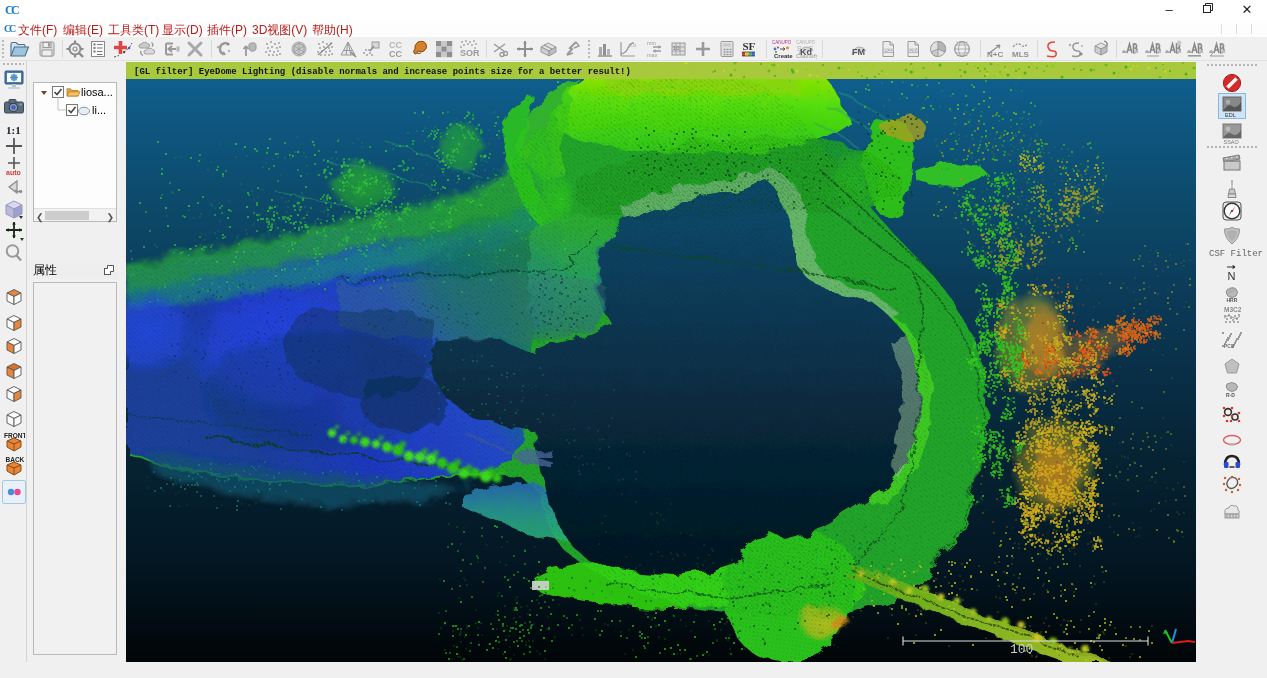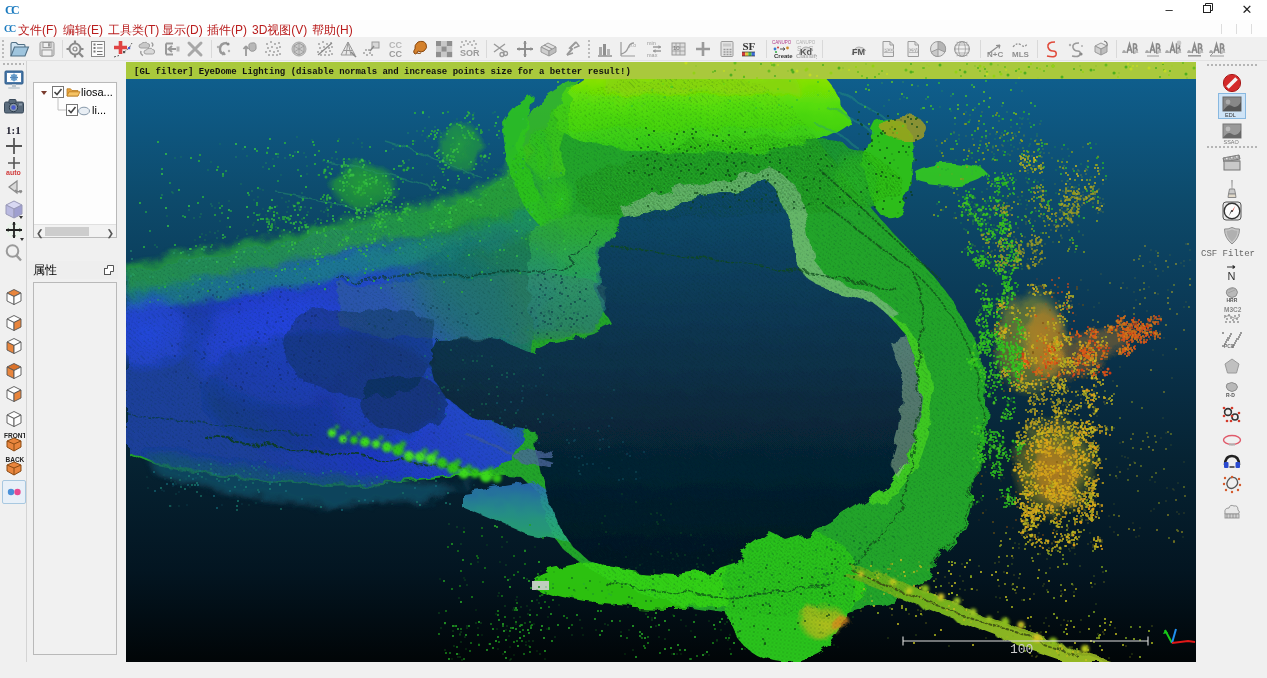--- a/index.html
+++ b/index.html
@@ -463,21 +463,21 @@
         <circle cx="8" cy="11" r="3.2" fill="#4a90d8"></circle>
         <circle cx="14.5" cy="11" r="3.2" fill="#e84a90"></circle>
       </svg></div>
   </div>
 
 <div class="dbpanel">
  <div class="phead" style="top:20px">DB树<svg style="position:absolute;right:4px;top:4px" width="10" height="10" viewBox="0 0 10 10">
         <rect x="0.5" y="3.5" width="6" height="6" fill="#fff" stroke="#555"></rect>
         <path d="M3.5 3.5 L3.5 .5 L9.5 .5 L9.5 6.5 L6.5 6.5" fill="#fff" stroke="#555"></path>
       </svg></div>
- <div class="pbox" style="left:6px;top:21px;width:84px;height:156px">
+ <div class="pbox" style="left:6px;top:21px;width:84px;height:140px">
   
   <svg width="82" height="60" viewBox="0 0 82 60">
    <path d="M7 8 L13 8 L10 12 Z" fill="#7a3b2e"></path>
    <rect x="18.5" y="3.5" width="11" height="11" fill="#fff" stroke="#777"></rect>
    <path d="M20.5 9 l2.5 2.5 L27.5 6" stroke="#444" stroke-width="1.6" fill="none"></path>
    <path d="M33 13 L33 5.8 L36.5 5.8 L38 7.5 L44 7.5 L44 13 Z" fill="#e8a33d" stroke="#b97b1e" stroke-width="0.8"></path>
    <path d="M33 13 L35 8.8 L46 8.8 L44 13 Z" fill="#f6c364" stroke="#b97b1e" stroke-width="0.8"></path>
    <text x="47" y="13" font-size="11" font-family="Liberation Sans">liosa...</text>
    <path d="M24 14 L24 27 L32 27" stroke="#c0c0c0" fill="none"></path>
    <rect x="32.5" y="21.5" width="11" height="11" fill="#fff" stroke="#777"></rect>
@@ -1024,21 +1024,21 @@
         <rect x="2" y="2" width="18" height="18" rx="3" fill="#e8e8e8" stroke="#555"></rect>
         <circle cx="11" cy="11" r="7.8" fill="#fdfdfd" stroke="#333" stroke-width="1.4"></circle>
         <path d="M11 11 L14.5 5.5 L11.8 11.5 Z" fill="#d43a2a"></path>
         <path d="M11 11 L7.5 16.5 L10.2 10.5 Z" fill="#333"></path>
         <circle cx="11" cy="11" r="1" fill="#333"></circle>
       </svg></div>
     <div class="rci" style="left:25px;top:164px;"><svg width="22" height="22" viewBox="0 0 22 22">
         <path d="M11 2.5 Q15 4.5 18.5 4 Q18.5 13 11 19 Q3.5 13 3.5 4 Q7 4.5 11 2.5 Z" fill="#c9c9c9" stroke="#8f8f8f"></path>
         <path d="M11 4.5 Q14 6 16.5 5.8 Q16.5 12 11 16.8 Q5.5 12 5.5 5.8 Q8 6 11 4.5 Z" fill="#b0b0b0"></path>
       </svg></div>
-    <div style="position:absolute;left:5px;top:188px;width:62px;height:12px;font-size:9px;color:#666;font-family:'Liberation Mono',monospace;text-align:left">CSF Filter</div>
+    <div style="position:absolute;left:5px;top:188px;width:62px;height:12px;font-size:9px;color:#666;font-family:'Liberation Mono',monospace;text-align:right">CSF Filter</div>
     <div class="rci" style="left:25px;top:201px;"><svg width="22" height="22" viewBox="0 0 22 22">
         <path d="M6 5 H14 M14 5 l-2.4 -1.4 M14 5 l-2.4 1.4" stroke="#333" stroke-width="1.1" fill="none"></path>
         <text x="6.5" y="18" font-size="11" fill="#333" font-family="Liberation Sans">N</text>
       </svg></div>
     <div class="rci" style="left:25px;top:223px;"><svg width="22" height="22" viewBox="0 0 22 22">
         <path d="M6 6 Q11 2 15 5 Q18 8 15 12 Q11 15 7 12 Q4 9 6 6 Z" fill="#b9b9b9" stroke="#8f8f8f"></path>
         <path d="M8 6 L12 4 M7 9 L14 6" stroke="#999" stroke-width=".7"></path>
         <text x="5.5" y="17.5" font-size="5" font-weight="bold" fill="#555" font-family="Liberation Sans">HRR</text>
       </svg></div>
     <div class="rci" style="left:25px;top:244px;"><svg width="22" height="22" viewBox="0 0 22 22">

